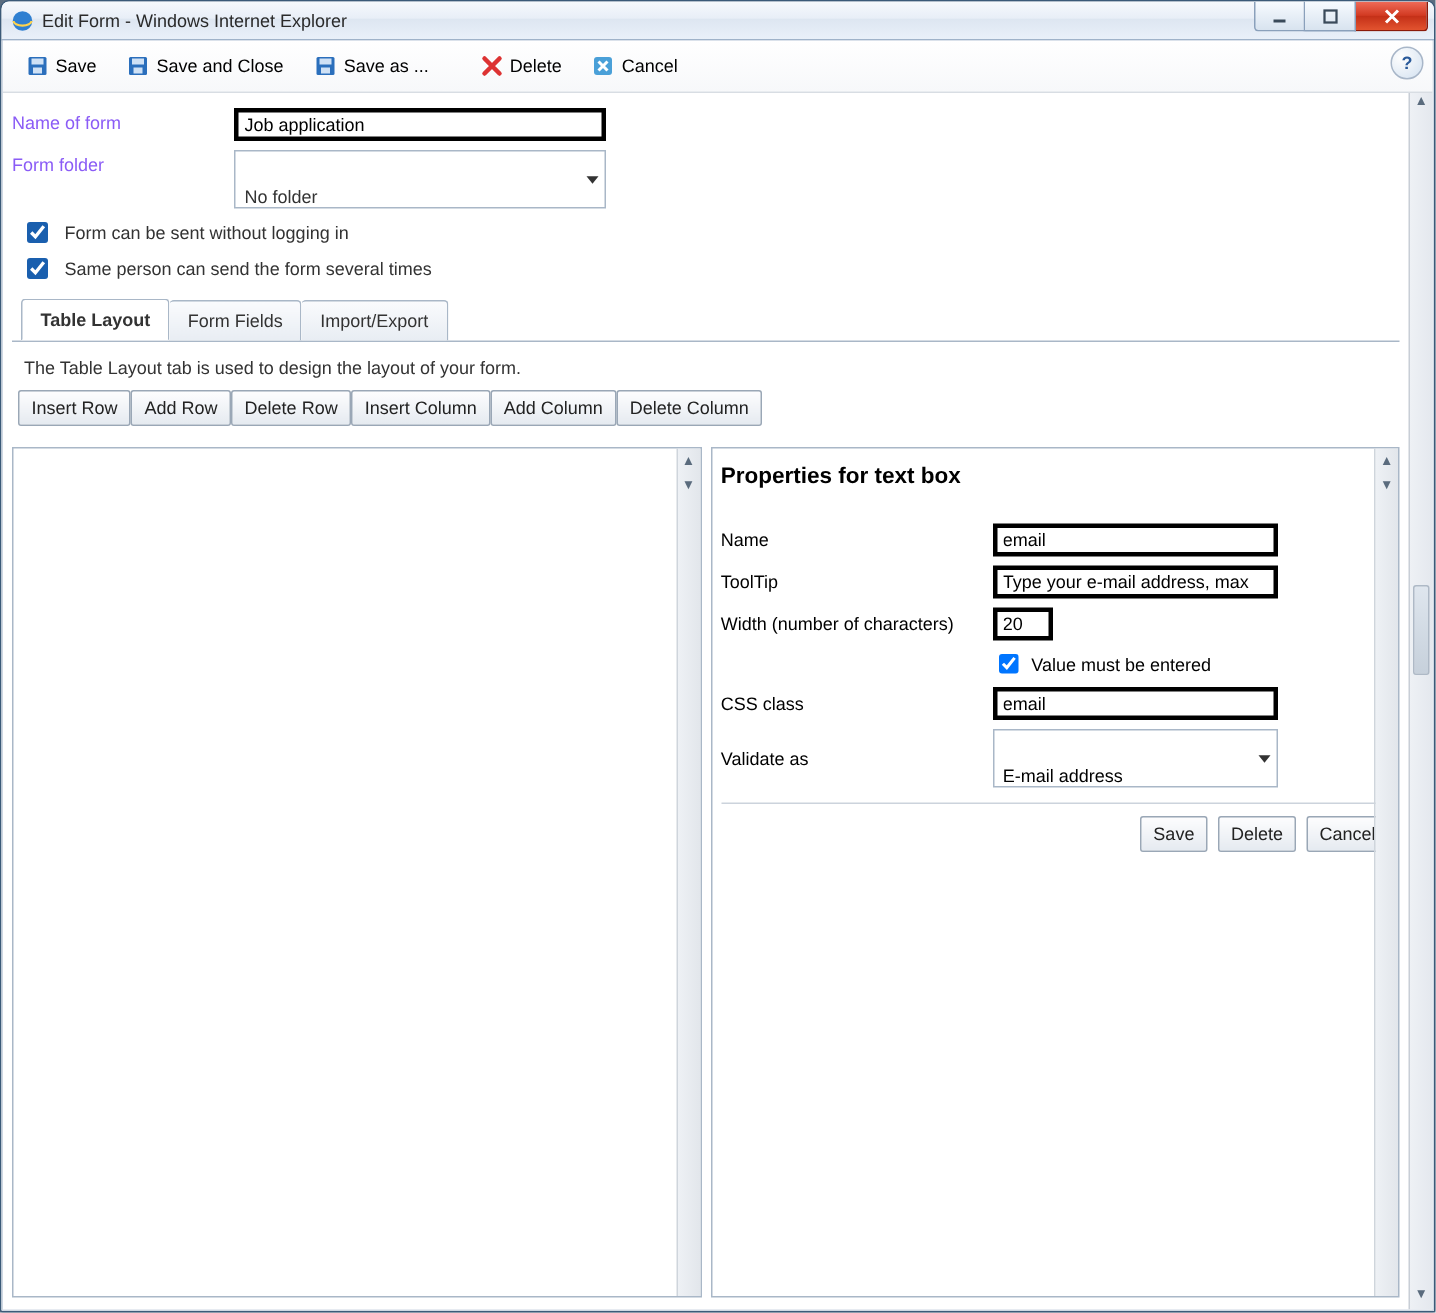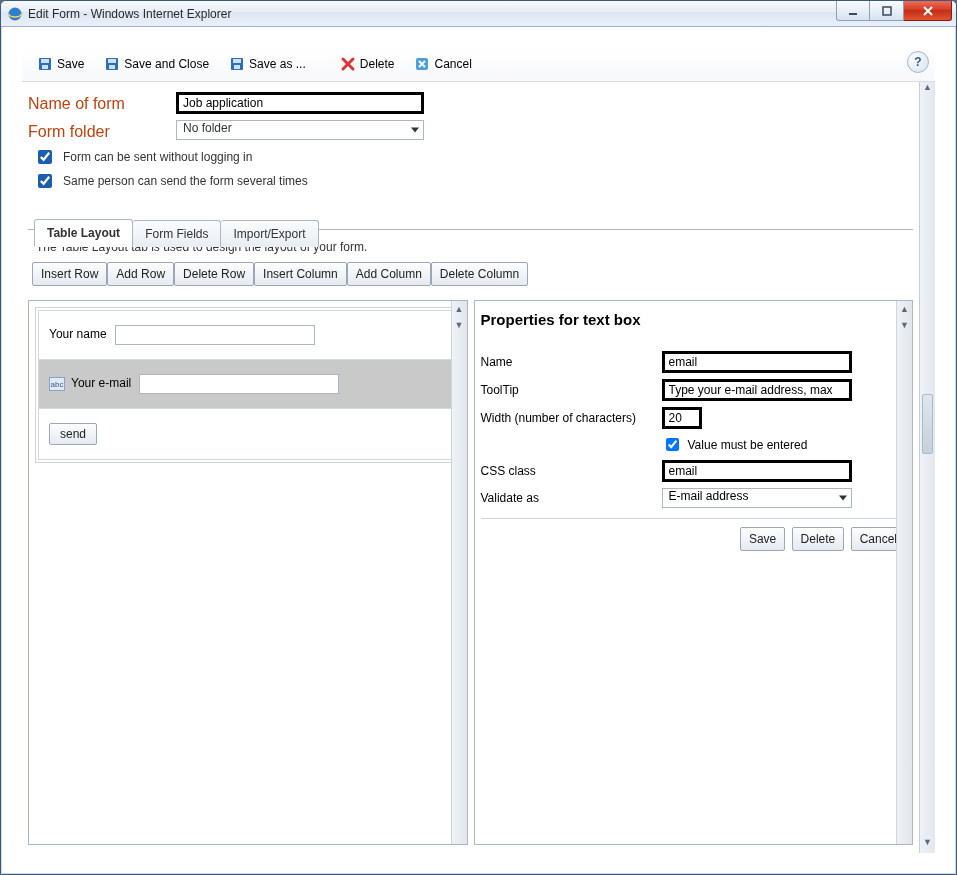--- a/index.html
+++ b/index.html
@@ -62,21 +62,21 @@
     width: 48px;
     border-radius: 0 0 3px 0;
     background: linear-gradient(to bottom, #ef6b59, #d23a22 49%, #c32f17 50%, #e2532f);
     border-color: #8b1a0a;
     color: #fff; font-weight: bold;
   }
   .win-btn.max { }
   .client {
     flex: 1;
     background: #fff;
-    padding: 20px;
+    padding: 0;
     display: flex;
     flex-direction: column;
     border: 1px solid #cfd8e3;
     border-top: none;
     overflow: hidden;
   }
   
   .toolbar {
     display: flex;
     align-items: center;
@@ -114,41 +114,41 @@
   }
   .frow {
     display: flex;
     align-items: flex-start;
     margin-bottom: 6px;
     gap: 8px;
   }
   .flabel {
     width: 140px;
     padding-top: 3px;
-    font-size: 16px;
-    color: #c2410c;
+    font-size: 12px;
+    color: #8b5cf6;
   }
   input[type="text"], input.textin, select.selectin {
     font: inherit;
     height: 22px;
     border: 3px solid #000000;
     padding: 1px 4px;
     background: #fff;
   }
   input.readonly {
     background: #f2f3f5;
     color: #9aa3ac;
   }
   .selectwrap {
     position: relative;
     width: 248px;
-    height: 20px;
+    height: 39px;
     border: 1px solid #a9b7c7;
     background:#fff;
-    display:flex; align-items:flex-start;
+    display:flex; align-items:flex-end;
     padding: 0 18px 0 6px;
   }
   .selectwrap .caret {
     position:absolute; right:4px; top:50%; transform:translateY(-50%);
     width:0;height:0;border-left:4px solid transparent;border-right:4px solid transparent;border-top:5px solid #333;
   }
   .dots-btn {
     width: 26px; height: 22px;
     border: 1px solid #a9b7c7;
     background: linear-gradient(to bottom,#fdfdfe,#e8edf3);
@@ -166,21 +166,21 @@
     padding-left:6px;
   }
   .tab {
     padding:6px 12px;
     border:1px solid #a9b7c7;
     border-bottom:none;
     background:linear-gradient(to bottom,#fafbfd,#e8edf3);
     color:#333;
     margin-right:0;
     position:relative;
-    top:18px;
+    top:0;
     border-radius:3px 3px 0 0;
   }
   .tab + .tab { border-left:none; }
   .tab.active {
     background:#fff;
     font-weight:bold;
     border-bottom:1px solid #fff;
   }
   .tabdesc { padding:10px 8px 8px 8px; font-size:12px; color:#333; }
   
@@ -393,96 +393,73 @@
             <button class="btn">Delete Row</button>
             <button class="btn">Insert Column</button>
             <button class="btn">Add Column</button>
             <button class="btn">Delete Column</button>
           </div>
         </div>
 
         <div class="split">
 
           <div class="pane">
-            <div class="pane-inner">
-              <div class="preview-outer">
-                <table class="preview-tbl">
-                  <tbody>
-                      <tr>
-                    <td>
-                      <span class="field-label">Your name</span><span class="field-input"></span>
-                    </td>
-                  </tr>
-                  <tr>
-                    <td class="sel">
-                      <span class="mini-icon">abc</span><span class="field-label">Your e-mail</span><span class="field-input"></span>
-                    </td>
-                  </tr>
-                  <tr>
-                    <td>
-                      <button class="btn" style="padding:3px 10px">send</button>
-                    </td>
-                  </tr>
-                </tbody>
-                  </table>
+            <div class="fake-scroll">
+              <div class="arrow">▲</div>
+              <div style="flex:1"></div>
+              <div class="arrow">▼</div>
+            </div>
+          </div>
+
+          <div class="pane">
+            <div class="pane-inner props">
+              <h3>Properties for text box</h3>
+
+              <div class="prow">
+                <div class="plabel">Name</div>
+                <input class="textin pinput" value="email" style="">
+              </div>
+              <div class="prow">
+                <div class="plabel">ToolTip</div>
+                <input class="textin pinput" value="Type your e-mail address, max" style="">
+              </div>
+              <div class="prow">
+                <div class="plabel">Width (number of characters)</div>
+                <input class="textin" style="width: 40px;" value="20">
+              </div>
+              <div class="prow">
+                <div class="plabel"></div>
+                <input type="checkbox" checked="" style="">
+                <span>Value must be entered</span>
+              </div>
+              <div class="prow">
+                <div class="plabel">CSS class</div>
+                <input class="textin pinput" value="email" style="">
+              </div>
+              <div class="prow">
+                <div class="plabel">Validate as</div>
+                <div class="selectwrap" style="width:190px">
+                  <span>E-mail address</span>
+                  <span class="caret"></span>
+                </div>
+              </div>
+
+              <div class="pactions">
+                <button class="btn">Save</button>
+                <button class="btn">Delete</button>
+                <button class="btn">Cancel</button>
               </div>
             </div>
             <div class="fake-scroll">
               <div class="arrow">▲</div>
               <div style="flex:1"></div>
               <div class="arrow">▼</div>
             </div>
           </div>
 
-          <div class="pane">
-            <div class="pane-inner props">
-              <h3>Properties for text box</h3>
-
-              <div class="prow">
-                <div class="plabel">Name</div>
-                <input class="textin pinput" value="email" style="">
-              </div>
-              <div class="prow">
-                <div class="plabel">ToolTip</div>
-                <input class="textin pinput" value="Type your e-mail address, max" style="">
-              </div>
-              <div class="prow">
-                <div class="plabel">Width (number of characters)</div>
-                <input class="textin" style="width: 40px;" value="20">
-              </div>
-              <div class="prow">
-                <div class="plabel"></div>
-                <input type="checkbox" checked="" style="">
-                <span>Value must be entered</span>
-              </div>
-              <div class="prow">
-                <div class="plabel">CSS class</div>
-                <input class="textin pinput" value="email" style="">
-              </div>
-              <div class="prow">
-                <div class="plabel">Validate as</div>
-                <div class="selectwrap" style="width:190px">
-                  <span>E-mail address</span>
-                  <span class="caret"></span>
-                </div>
-              </div>
-
-              <div class="pactions">
-                <button class="btn">Save</button>
-                <button class="btn">Delete</button>
-                <button class="btn">Cancel</button>
-              </div>
-            </div>
-            <div class="fake-scroll">
-              <div class="arrow">▲</div>
-              <div style="flex:1"></div>
-              <div class="arrow">▼</div>
-            </div>
-          </div>
-
         </div>
       </div>
 
       <div class="right-edge-scroll">
         <div class="arrow" style="height:16px;text-align:center;font-size:9px;color:#5a6b7d">▲</div>
         <div style="flex:1;position:relative">
           <div style="position:absolute;left:2px;right:2px;top:40%;height:60px;background:linear-gradient(to bottom,#dfe6ee,#c6d0db);border:1px solid #aeb9c6;border-radius:2px"></div>
         </div>
         <div class="arrow" style="height:16px;text-align:center;font-size:9px;color:#5a6b7d">▼</div>
       </div>

